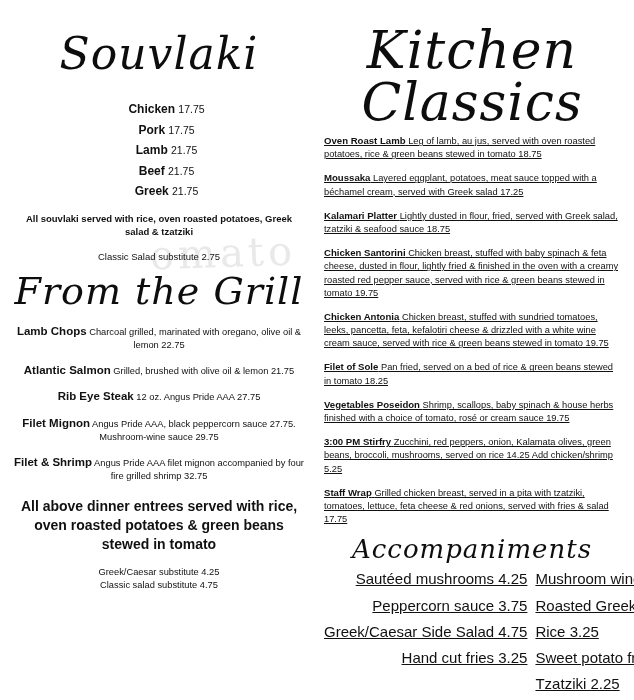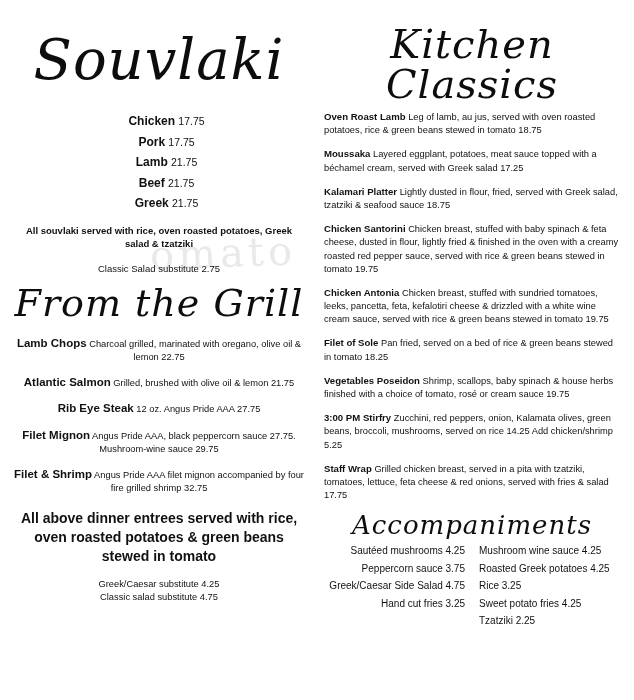--- a/index.html
+++ b/index.html
@@ -26,22 +26,22 @@
   
   .script{
     font-family:"DejaVu Serif", serif;
     font-style:italic;
     font-weight:400;
     letter-spacing:1px;
     color:#0d0d0d;
     text-align:center;
     line-height:1;
   }
-  .script-souvlaki{font-size:56px;margin:22px 0 14px 0;}
-  .script-kitchen{font-size:40px;margin:14px 0 6px 0;}
+  .script-souvlaki{font-size:44px;margin:22px 0 14px 0;}
+  .script-kitchen{font-size:52px;margin:14px 0 6px 0;}
   .script-grill{font-size:38px;margin:10px 0 2px 0;}
   .script-accomp{font-size:26px;margin:4px 0 4px 0;}
 
   .souvlaki-list{
     margin:26px 0 0 0;
     text-align:center;
   }
   .souvlaki-row{
     font-size:11.5px;
     margin-bottom:5.5px;
@@ -92,31 +92,32 @@
     line-height:1.5;
   }
 
   
   .kc-list{margin-top:6px;}
   .kc-item{
     font-size:9.3px;
     line-height:1.42;
     margin-bottom:10px;
     text-align:left;
+    text-decoration:underline;
   }
   .kc-item .nm{font-weight:bold;font-size:9.6px;}
   .kc-item .ds{font-size:9.3px;}
 
   
   .acc-wrap{margin-top:2px;}
   .acc-grid{
     display:flex;
-    gap:6px;
-    font-size:10px;
+    font-size:15px;
     line-height:1.75;
+    text-decoration:underline;
   }
   .acc-col{flex:1;}
   .acc-col.left{text-align:right;padding-right:6px;}
   .acc-col.right{text-align:left;padding-left:2px;}
   .acc-row{white-space:nowrap;}
 
   
   .wm{
     position:absolute;
     left:0;top:0;width:634px;height:700px;

